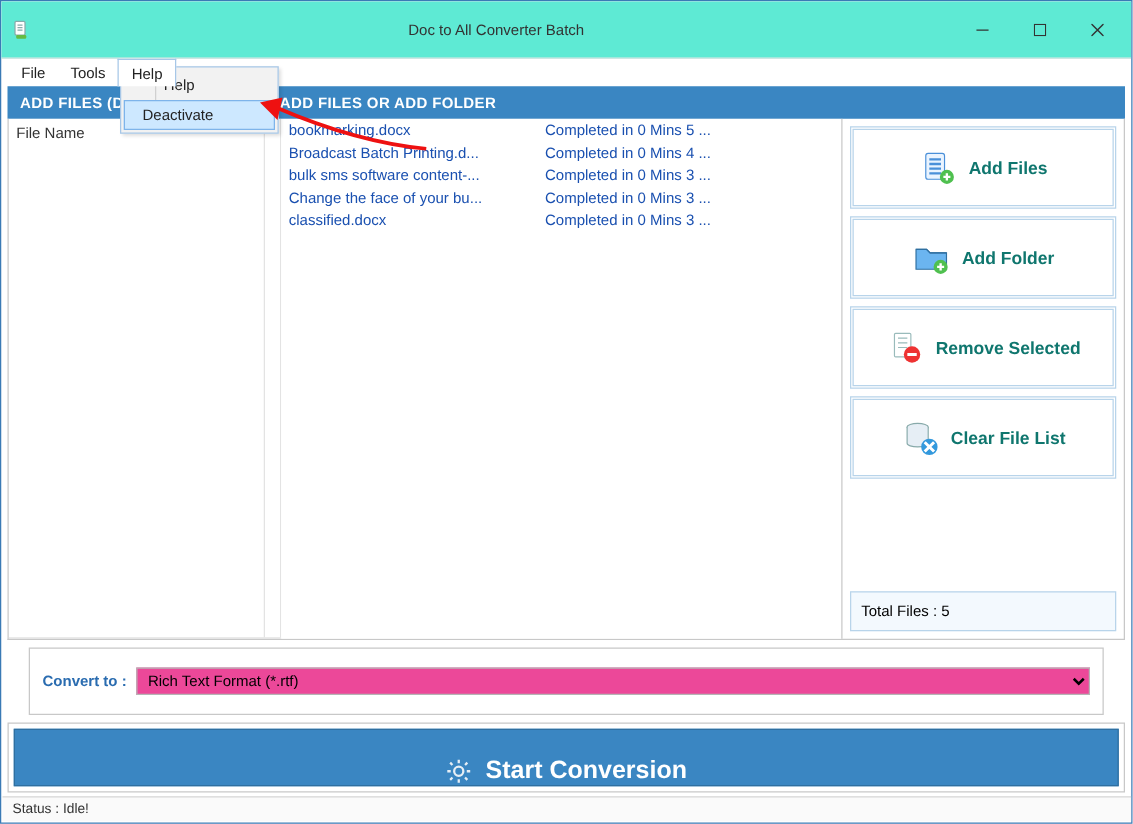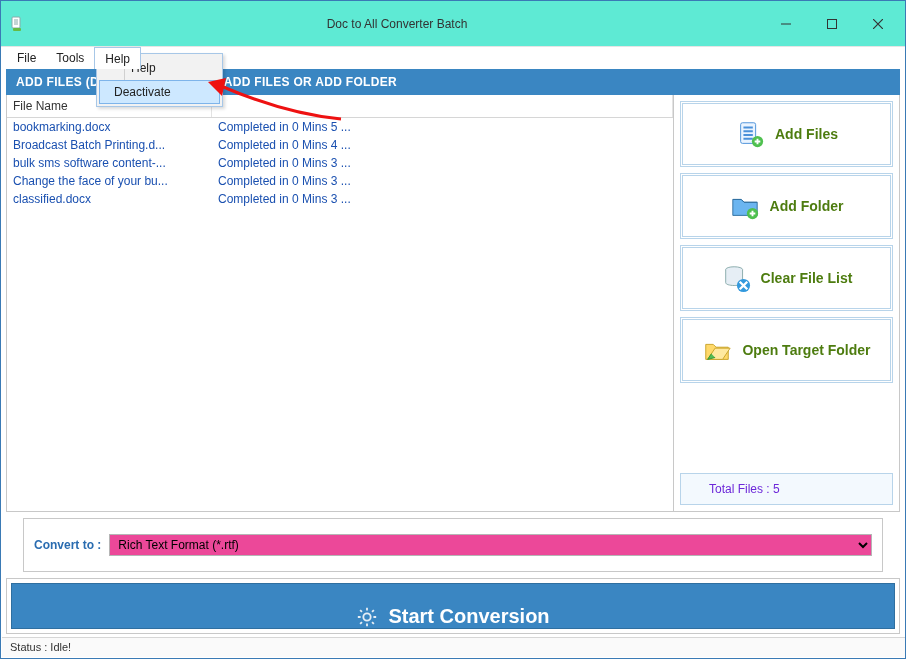--- a/index.html
+++ b/index.html
@@ -17,35 +17,35 @@
   .dropdown { position:absolute; top:52px; left:95px; width:127px; background:#f2f2f2; border:1px solid #a7c7e7; z-index:19; box-shadow:2px 2px 3px rgba(0,0,0,.15); padding:2px; }
   .dropdown .ditem { font-size:12px; padding:5px 4px 5px 32px; position:relative; color:#222; }
   .dropdown .ditem.highlight { background:#cde8ff; border:1px solid #7eb4ea; padding:4px 3px 4px 14px; }
   .dropdown .gutter { position:absolute; left:2px; top:2px; bottom:2px; width:26px; border-right:1px solid #d0d0d0; background:#f2f2f2; }
 
   .arrow { position:absolute; top:73px; left:205px; z-index:30; pointer-events:none; }
 
   .section-head { background:#3a86c2; color:#fff; font-size:12px; font-weight:bold; padding:6px 10px; letter-spacing:.3px; }
 
   .content-row { display:flex; align-items:stretch; border:1px solid #c8c8c8; border-top:none; margin:0 5px; height:417px; }
-  .grid-wrap { flex:1; display:flex; flex-direction:column; border-right:1px solid #c8c8c8; overflow:hidden; }
+  .grid-wrap { flex:1; display:flex; border-right:1px solid #c8c8c8; overflow:hidden; }
   .grid-head { display:flex; background:#fff; border-bottom:1px solid #d6d6d6; }
   .gh { font-size:12px; padding:4px 6px; color:#333; border-right:1px solid #e3e3e3; }
   .gh.c1 { width:205px; }
   .gh.c2 { flex:1; }
   .grid-body { flex:1; overflow:hidden; background:#fff; }
   .grow { display:flex; font-size:12px; line-height:18px; }
   .gc { padding:0 6px; white-space:nowrap; overflow:hidden; text-overflow:ellipsis; color:#1a50b0; }
   .gc.c1 { width:205px; }
   .gc.c2 { flex:1; }
 
   .side { width:225px; padding:6px; display:flex; flex-direction:column; gap:6px; }
-  .sbtn { border:3px double #b8d4ea; background:#fff; height:66px; display:flex; align-items:center; justify-content:center; gap:10px; color:#4d7c0f; font-size:14px; font-weight:bold; cursor:pointer; }
+  .sbtn { border:3px double #b8d4ea; background:#fff; height:66px; display:flex; align-items:center; justify-content:center; gap:10px; color:#0f766e; font-size:14px; font-weight:bold; cursor:pointer; }
   .sbtn .ic { width:30px; height:30px; }
-  .total-box { border:1px solid #b8d4ea; background:#f3f9fe; font-size:12px; color:#6d28d9; padding:8px 28px; margin-top:auto; }
+  .total-box { border:1px solid #b8d4ea; background:#f3f9fe; font-size:12px; color:#000000; padding:8px 8px; margin-top:auto; }
 
   .convert-row { display:flex; align-items:center; gap:8px; margin:6px 22px 0; border:1px solid #c8c8c8; padding:15px 10px; }
   .convert-row label { color:#2a6cb0; font-size:12px; font-weight:bold; }
   .convert-row select { flex:1; font-size:12px; padding:2px 4px; border:1px solid #b5b5b5; background:#ec4899; }
 
   .start-row { margin:6px 5px 0; border:1px solid #c8c8c8; padding:4px; }
   .start-btn { background:#3a86c2; border:1px solid #2f6fa0; height:46px; display:flex; align-items:flex-end; justify-content:center; gap:10px; color:#fff; font-size:20px; font-weight:bold; cursor:pointer; }
   .start-btn .gear { width:22px; height:22px; }
 
   .statusbar { position:absolute; left:1px; right:0; bottom:1px; height:20px; font-size:11px; color:#333; padding:3px 8px; border-top:1px solid #d6d6d6; background:#fafafa; }
@@ -142,34 +142,35 @@
       <svg class="ic" viewBox="0 0 32 32">
           <path d="M3 9h9l3 3h14v14H3z" fill="#6bb5f0" stroke="#2f6fa0"></path>
           <path d="M3 9h9l3 3h14" fill="none" stroke="#2f6fa0"></path>
           <circle cx="24" cy="24" r="6" fill="#4fc04f"></circle>
           <path d="M24 21v6M21 24h6" stroke="#fff" stroke-width="2"></path>
         </svg>
       <span>Add Folder</span>
     </div>
     <div class="sbtn">
       <svg class="ic" viewBox="0 0 32 32">
+          <rect x="7" y="4" width="14" height="20" rx="1" fill="#fff" stroke="#9bb"></rect>
+          <path d="M10 8h8M10 12h8M10 16h8" stroke="#9bb"></path>
+          <circle cx="22" cy="22" r="7" fill="#e33"></circle>
+          <path d="M18 22h8" stroke="#fff" stroke-width="2.5"></path>
+        </svg>
+      <span>Remove Selected</span>
+    </div>
+    <div class="sbtn">
+      <svg class="ic" viewBox="0 0 32 32">
           <ellipse cx="14" cy="7" rx="9" ry="3" fill="#e6eef5" stroke="#8aa"></ellipse>
           <path d="M5 7v14c0 1.7 4 3 9 3s9-1.3 9-3V7" fill="#e6eef5" stroke="#8aa"></path>
           <circle cx="24" cy="24" r="7" fill="#39d"></circle>
           <path d="M20 20l8 8M28 20l-8 8" stroke="#fff" stroke-width="2.5"></path>
         </svg>
       <span>Clear File List</span>
-    </div>
-    <div class="sbtn">
-      <svg class="ic" viewBox="0 0 32 32">
-          <path d="M4 10h8l3 3h13v13H4z" fill="#ffd96b" stroke="#c9a227"></path>
-          <path d="M6 26L14 14h16l-8 12z" fill="#ffe9a0" stroke="#c9a227"></path>
-          <path d="M10 20l-4 6 8-2" fill="#5b5" stroke="#393"></path>
-        </svg>
-      <span>Open Target Folder</span>
     </div>
     <div class="total-box">
       <span>Total Files : </span><span>5</span>
     </div>
   </div>
 </div>
 
 <div class="convert-row">
   <label>Convert to :</label>
   <select>

